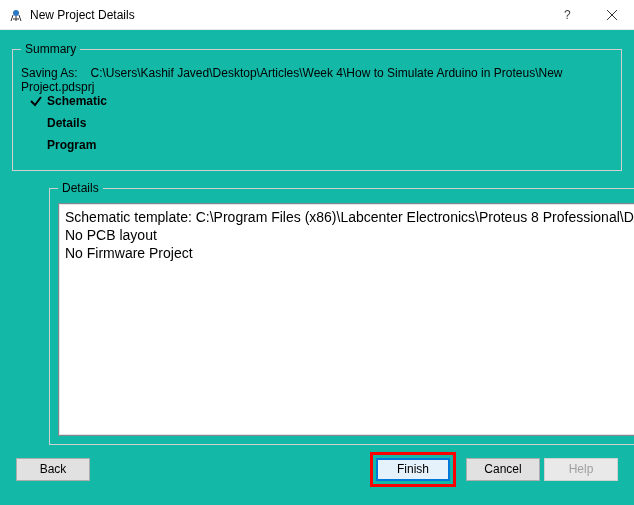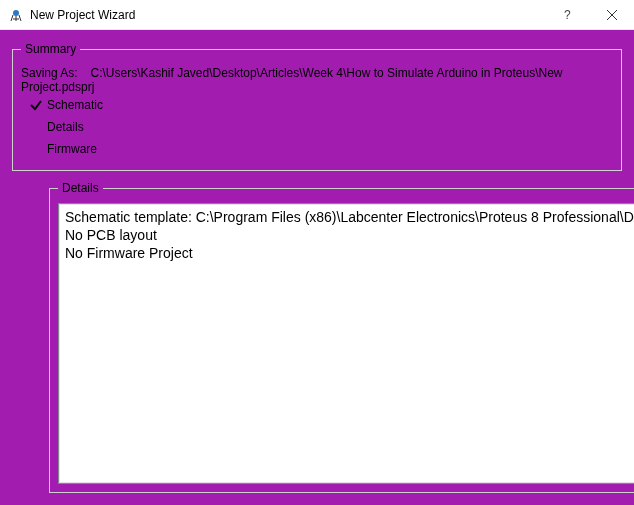--- a/index.html
+++ b/index.html
@@ -38,21 +38,21 @@
     .titlebar .win-btn {
       width: 45px;
       height: 30px;
       display: flex;
       align-items: center;
       justify-content: center;
       color: #555;
     }
     .content {
       padding: 12px;
-      background: #a21caf;
+      background: #14b8a6;
       height: 475px;
       display: flex;
       flex-direction: column;
     }
     fieldset {
       border: 1px solid #d0d0d0;
       border-radius: 0;
       padding: 10px 8px 10px 8px;
       margin-bottom: 0;
     }
@@ -68,24 +68,24 @@
       font-size: 11px;
       color: #000;
       margin-bottom: 0;
     }
     .summary-list {
       list-style: none;
       padding-left: 6px;
     }
     .summary-list li {
       display: flex;
-      align-items: center;
       height: 22px;
       font-size: 11px;
       color: #000;
+      font-weight: bold;
     }
     .summary-list .check-slot {
       width: 18px;
       display: inline-flex;
       justify-content: center;
       margin-right: 2px;
     }
     .details-box {
       flex: 1;
       display: flex;
@@ -151,21 +151,21 @@
 </head>
 <body>
 
 <div class="titlebar">
   <span class="app-icon">
     <svg width="16" height="16" viewBox="0 0 16 16">
       <circle cx="8" cy="6" r="3" fill="#2b78c5"></circle>
       <path d="M3 14 L5 8 M13 14 L11 8 M8 9 L8 14 M5 12 L11 12" stroke="#333" stroke-width="1" fill="none"></path>
     </svg>
   </span>
-  <span class="title">New Project Wizard</span>
+  <span class="title">New Project Details</span>
   <div class="win-btn">
     <svg width="10" height="12" viewBox="0 0 10 12">
         <text x="2" y="10" font-size="12" fill="#444">?</text>
       </svg>
   </div>
   <div class="win-btn">
     <svg width="10" height="10" viewBox="0 0 10 10">
       <line x1="0" y1="0" x2="10" y2="10" stroke="#333" stroke-width="1"></line>
       <line x1="10" y1="0" x2="0" y2="10" stroke="#333" stroke-width="1"></line>
     </svg>
@@ -190,29 +190,38 @@
               </svg>
           </span>
           <span>Schematic</span>
         </li>
         <li>
           <span class="check-slot"></span>
           <span>Details</span>
         </li>
         <li>
           <span class="check-slot"></span>
-          <span>Firmware</span>
+          <span>Program</span>
         </li>
       </ul>
     </fieldset>
   </div>
 
   <div class="details-box">
     <fieldset>
       <legend>Details</legend>
       <div class="details-text">Schematic template: C:\Program Files (x86)\Labcenter Electronics\Proteus 8 Professional\DATA\Templates\DEFAULT.DTF
 No PCB layout
 No Firmware Project</div>
     </fieldset>
   </div>
 
+  <div class="button-row">
+    <button class="btn">Back</button>
+    <span class="spacer"></span>
+    <span class="highlight-box">
+      <button class="btn primary">Finish</button>
+    </span>
+    <button class="btn">Cancel</button>
+    <button class="btn" disabled="">Help</button>
+  </div>
 
 </div>
 
 </body></html>

